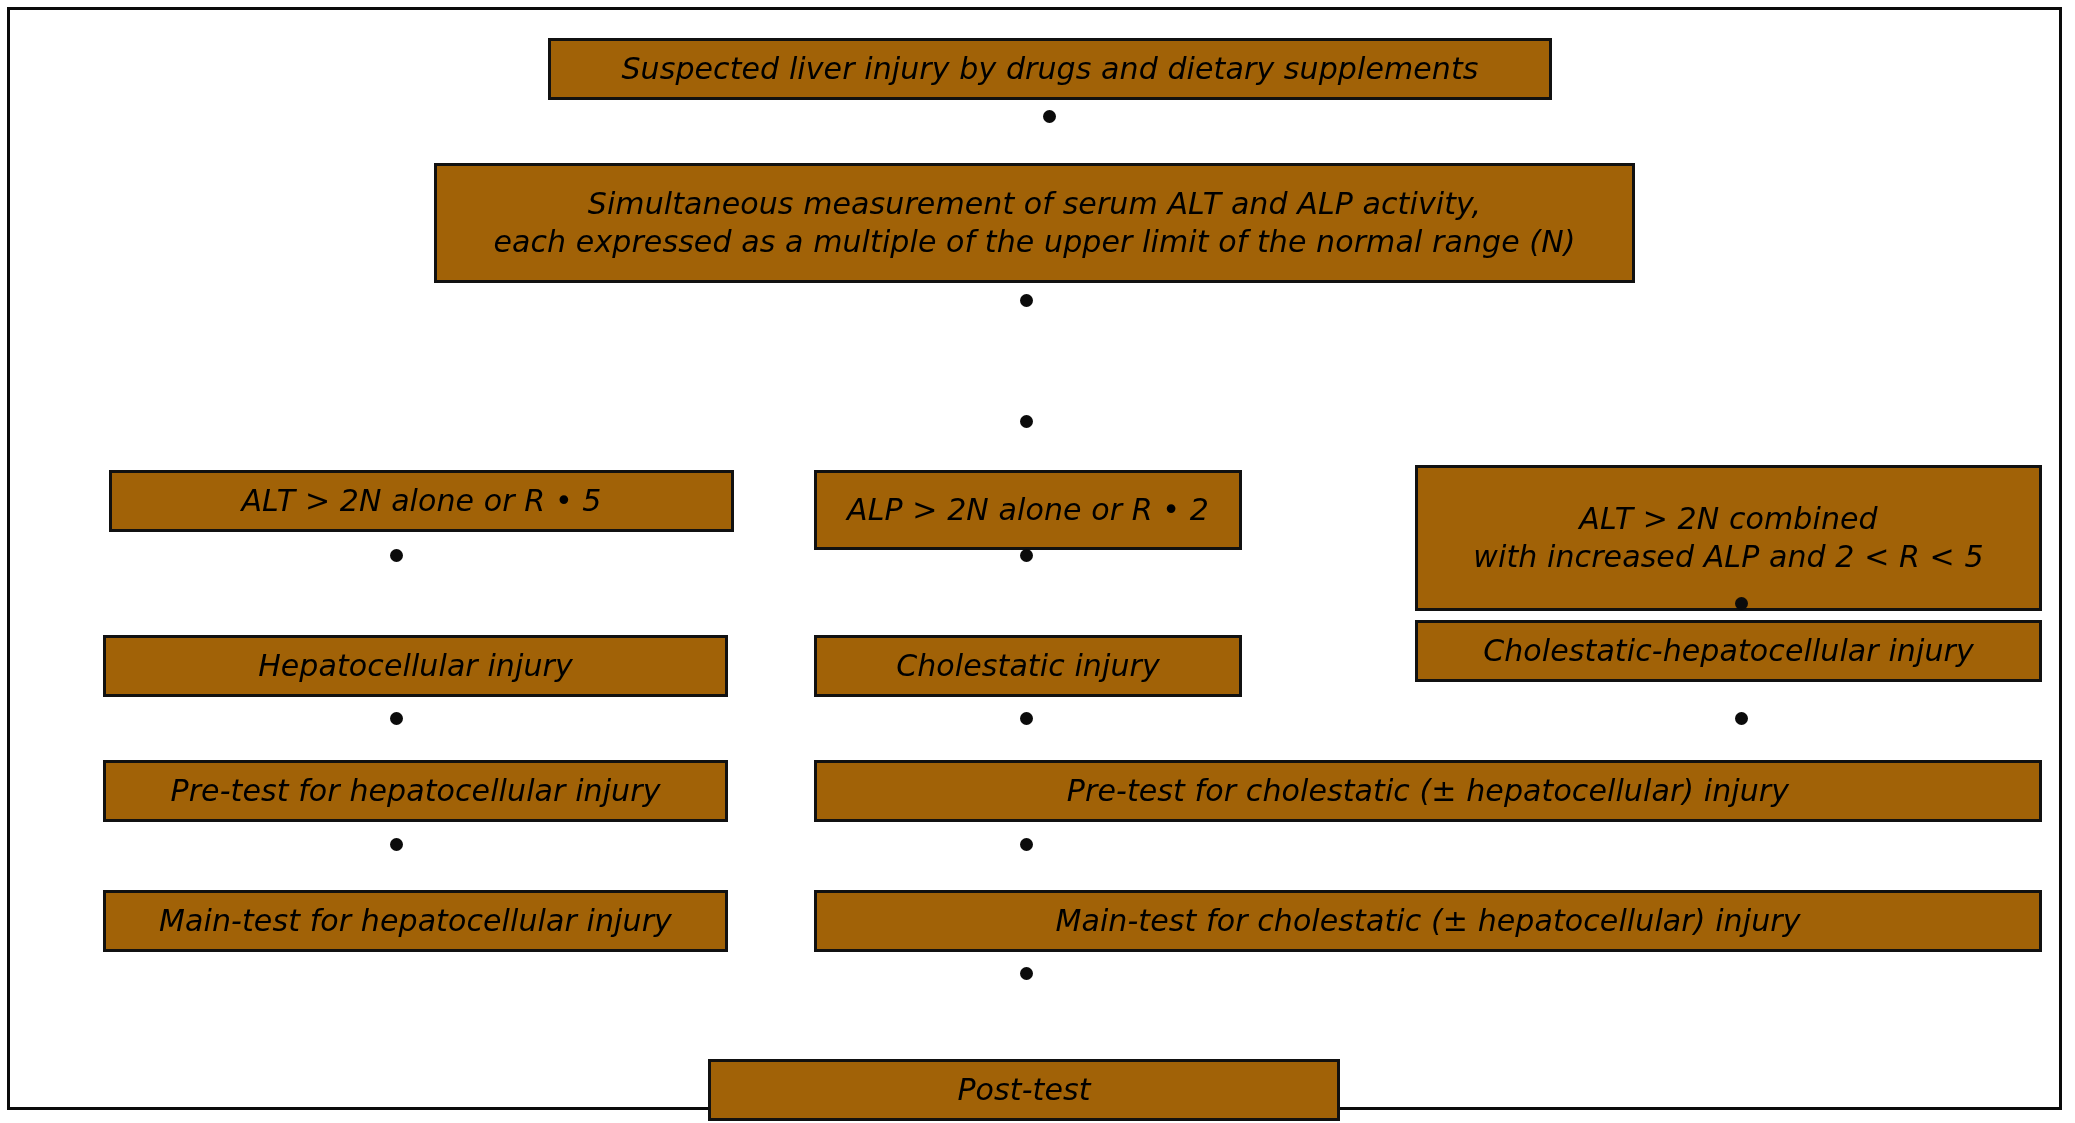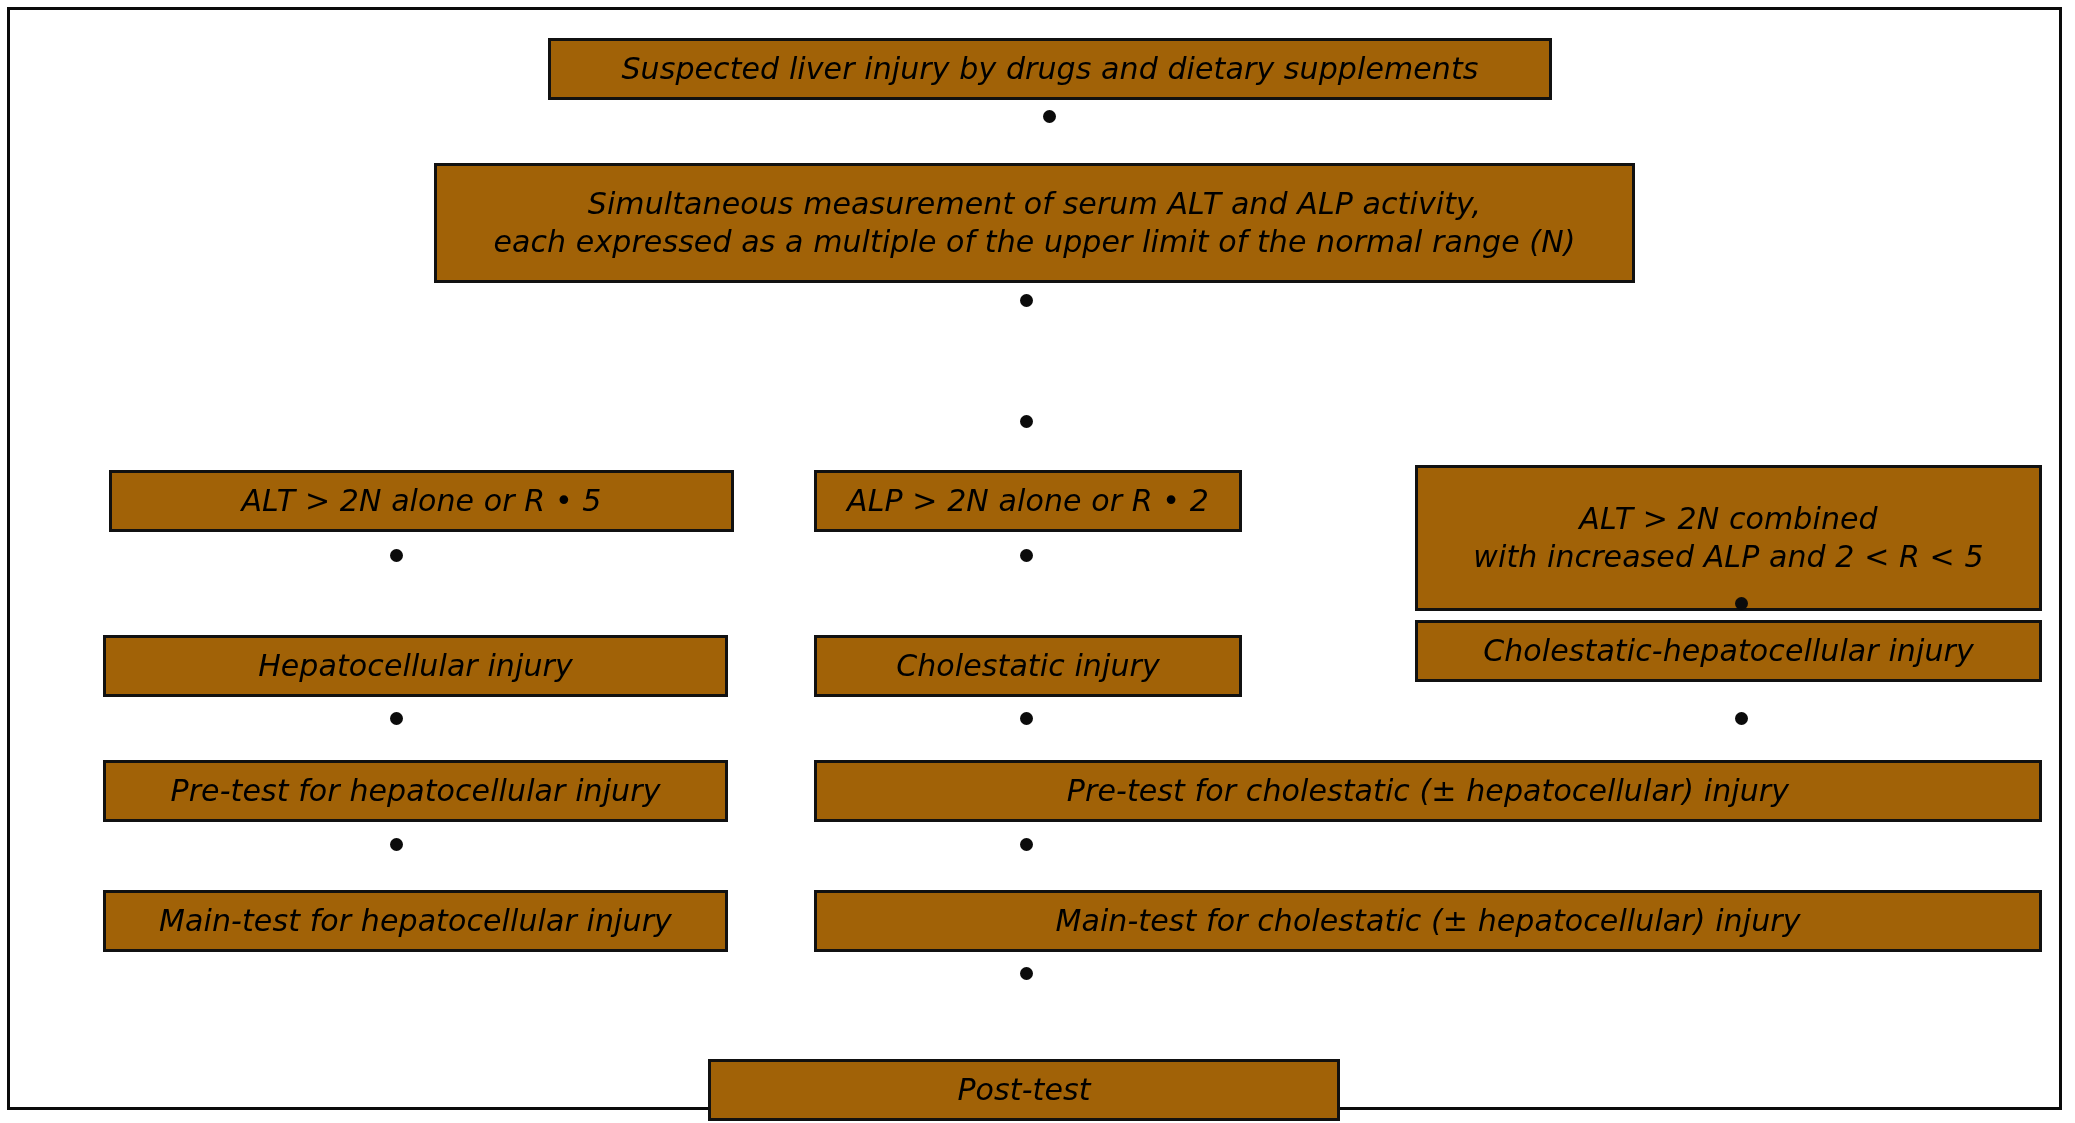--- a/index.html
+++ b/index.html
@@ -70,21 +70,21 @@
   </div>
   <div class="connector" style="left:1020px; top:294px;"></div>
 
   <div class="connector" style="left:1020px; top:415px;"></div>
 
   <div class="node" style="left:103px; top:470px; width:625px; height:62px;margin-left:6px;">
     <span class="txt">ALT &gt; 2N alone or R •  5</span>
   </div>
   <div class="connector" style="left:390px; top:549px;"></div>
 
-  <div class="node" style="left:814px; top:470px; width:428px; height:62px;">
+  <div class="node" style="left:814px; top:470px; width:428px; height:80px;">
     <span class="txt">ALP &gt; 2N alone or R •  2</span>
   </div>
   <div class="connector" style="left:1020px; top:549px;"></div>
 
   <div class="node" style="left:1415px; top:465px; width:627px; height:146px;">
     <span class="txt">ALT &gt; 2N combined
 with increased ALP and 2 &lt; R &lt; 5</span>
   </div>
   <div class="connector" style="left:1735px; top:597px;"></div>
 

